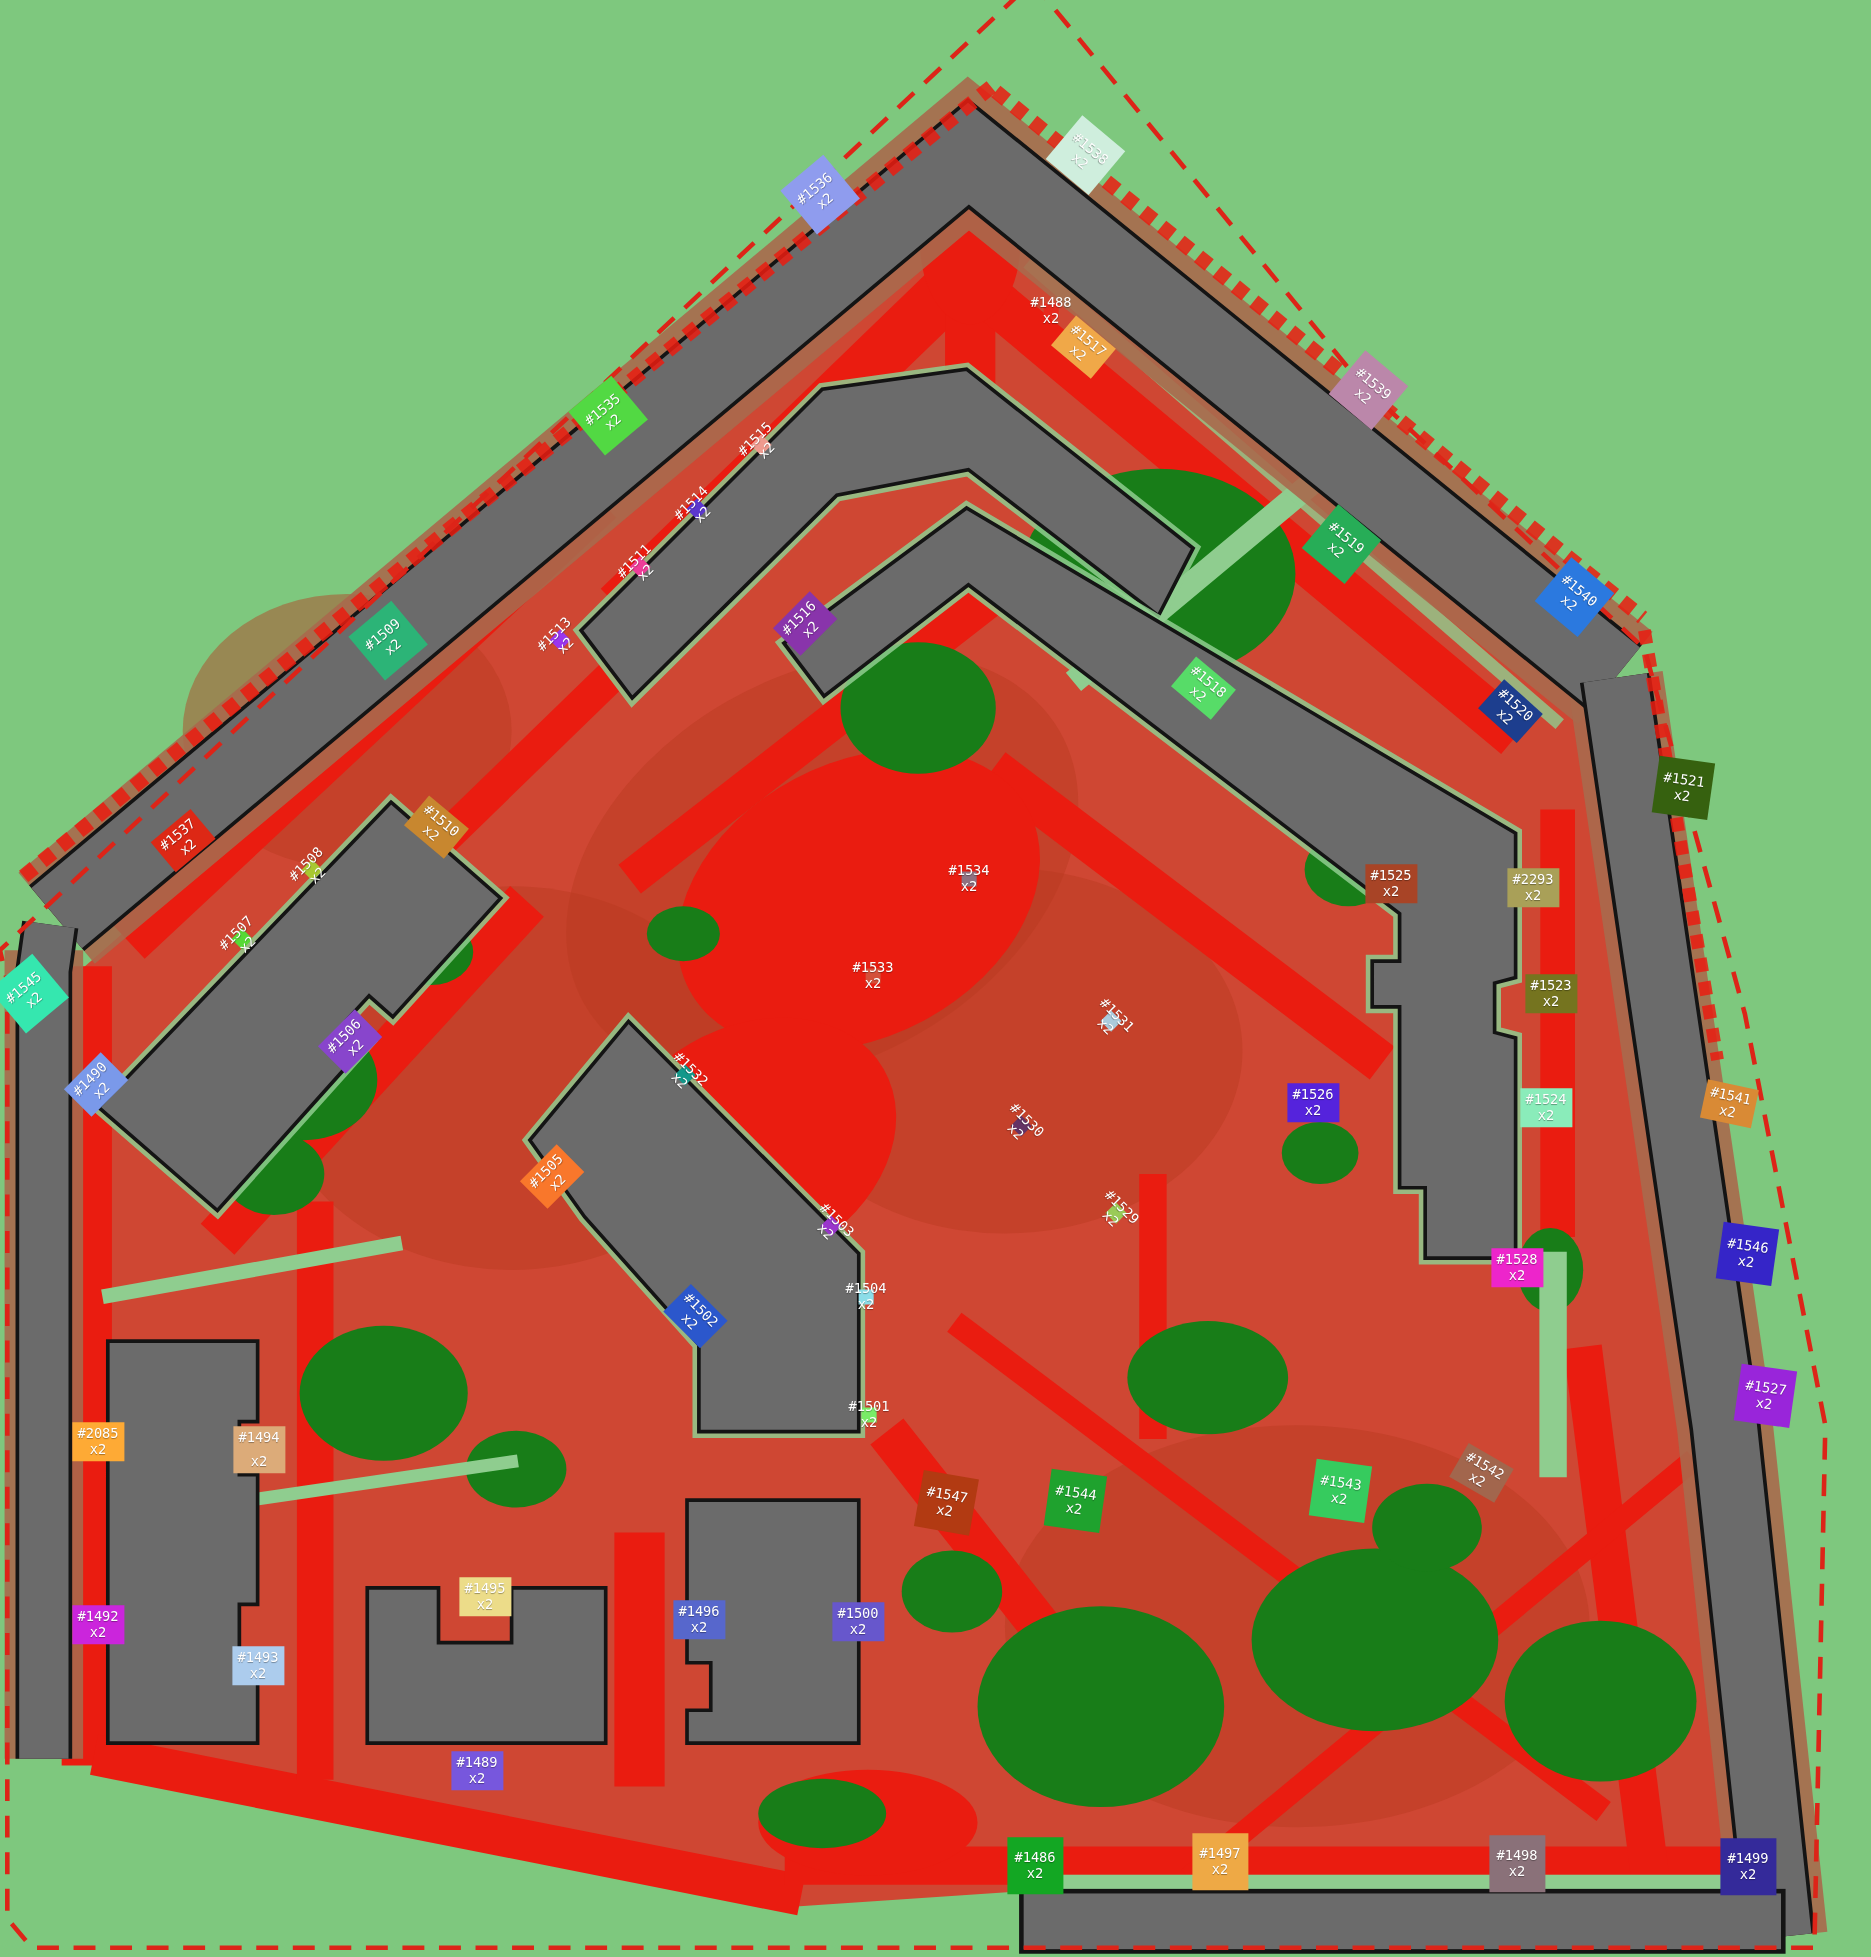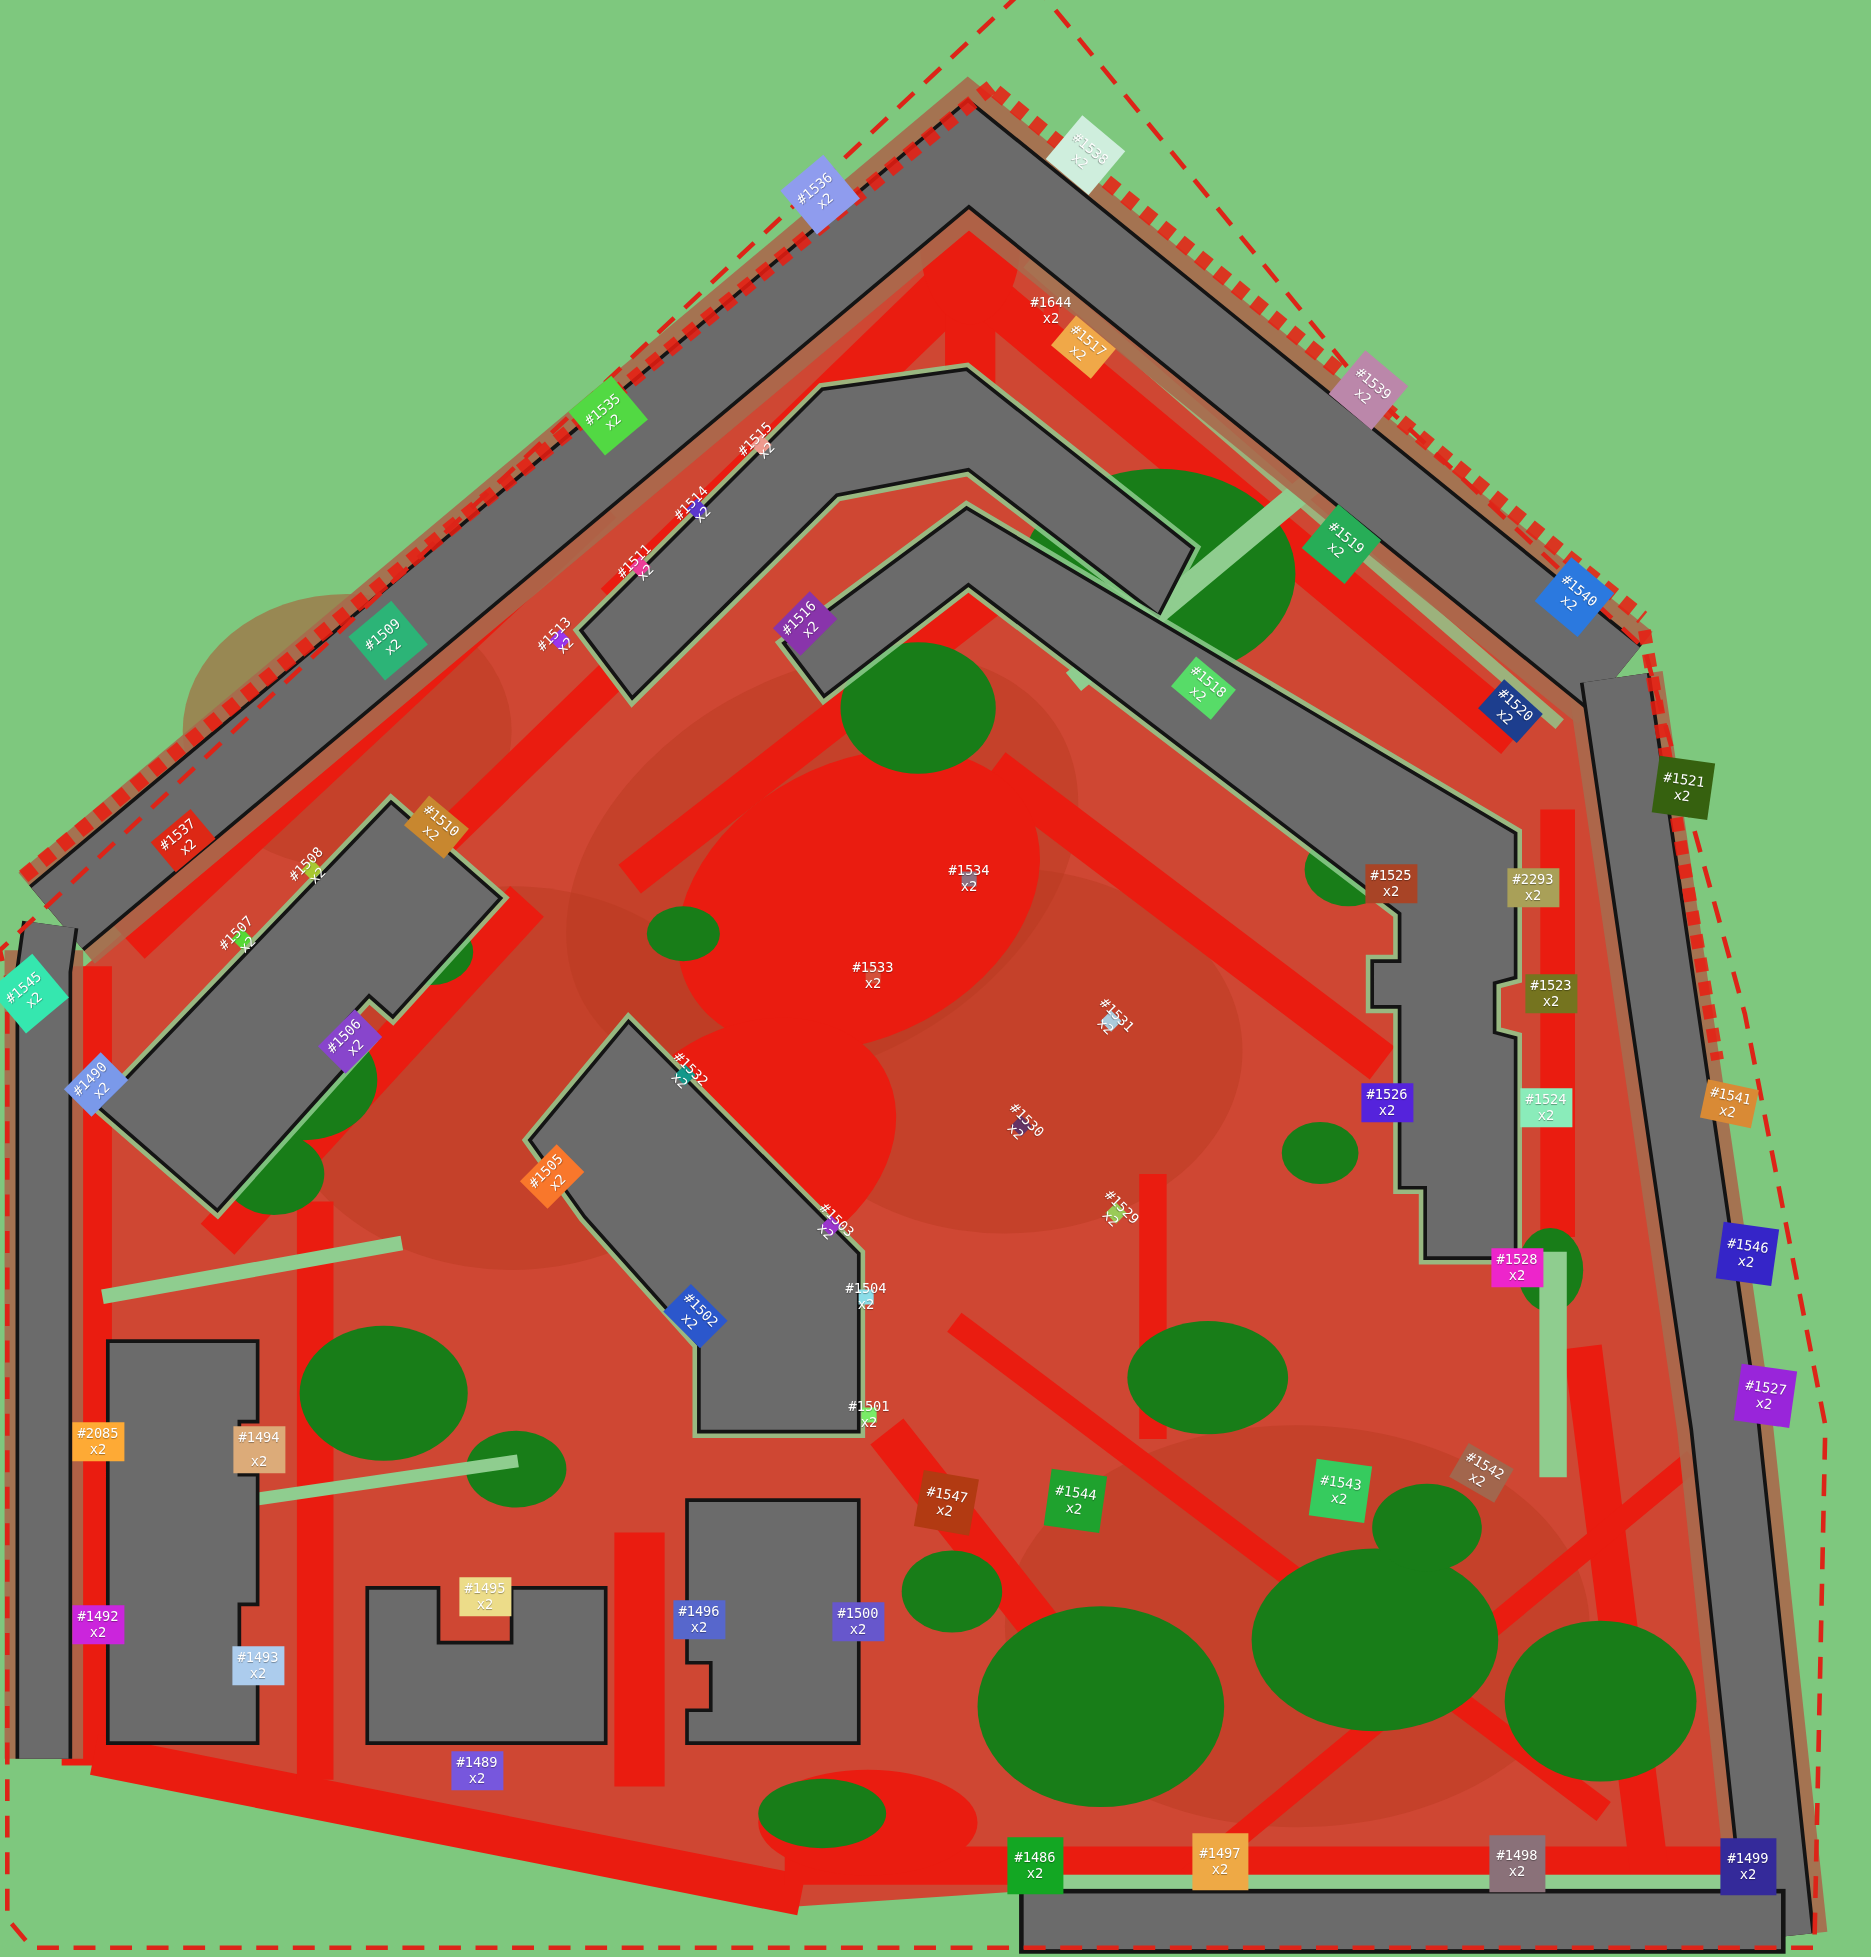--- a/index.html
+++ b/index.html
@@ -161,21 +161,21 @@
         <span>#1536</span>
         <span>x2</span>
       </div>
       <div class="marker l" style="left: 1085px; top: 155px; transform: translate(-50%, -50%) rotate(40deg);">
         <i class="chip" style="background: rgb(207, 238, 221);"></i>
         <span>#1538</span>
         <span>x2</span>
       </div>
       <div class="marker s" style="left: 1051px; top: 311px; transform: translate(-50%, -50%) rotate(0deg);">
         <i class="chip" style="background: rgb(232, 40, 28);"></i>
-        <span>#1644</span>
+        <span>#1488</span>
         <span>x2</span>
       </div>
       <div class="marker m" style="left: 1083px; top: 347px; transform: translate(-50%, -50%) rotate(40deg);">
         <i class="chip" style="background: rgb(240, 168, 72);"></i>
         <span>#1517</span>
         <span>x2</span>
       </div>
       <div class="marker l" style="left: 1368px; top: 390px; transform: translate(-50%, -50%) rotate(40deg);">
         <i class="chip" style="background: rgb(187, 135, 170);"></i>
         <span>#1539</span>
@@ -304,21 +304,21 @@
       <div class="marker m" style="left: 96px; top: 1085px; transform: translate(-50%, -50%) rotate(-45deg);">
         <i class="chip" style="background: rgb(122, 153, 234);"></i>
         <span>#1490</span>
         <span>x2</span>
       </div>
       <div class="marker s" style="left: 685px; top: 1075px; transform: translate(-50%, -50%) rotate(45deg);">
         <i class="chip" style="background: rgb(19, 152, 138);"></i>
         <span>#1532</span>
         <span>x2</span>
       </div>
-      <div class="marker m" style="left: 1387px; top: 1103px; transform: translate(-50%, -50%) rotate(0deg);">
+      <div class="marker m" style="left: 1313px; top: 1103px; transform: translate(-50%, -50%) rotate(0deg);">
         <i class="chip" style="background: rgb(85, 35, 220);"></i>
         <span>#1526</span>
         <span>x2</span>
       </div>
       <div class="marker m" style="left: 1546px; top: 1108px; transform: translate(-50%, -50%) rotate(0deg);">
         <i class="chip" style="background: rgb(138, 236, 186);"></i>
         <span>#1524</span>
         <span>x2</span>
       </div>
       <div class="marker m" style="left: 1729px; top: 1104px; transform: translate(-50%, -50%) rotate(12deg);">

